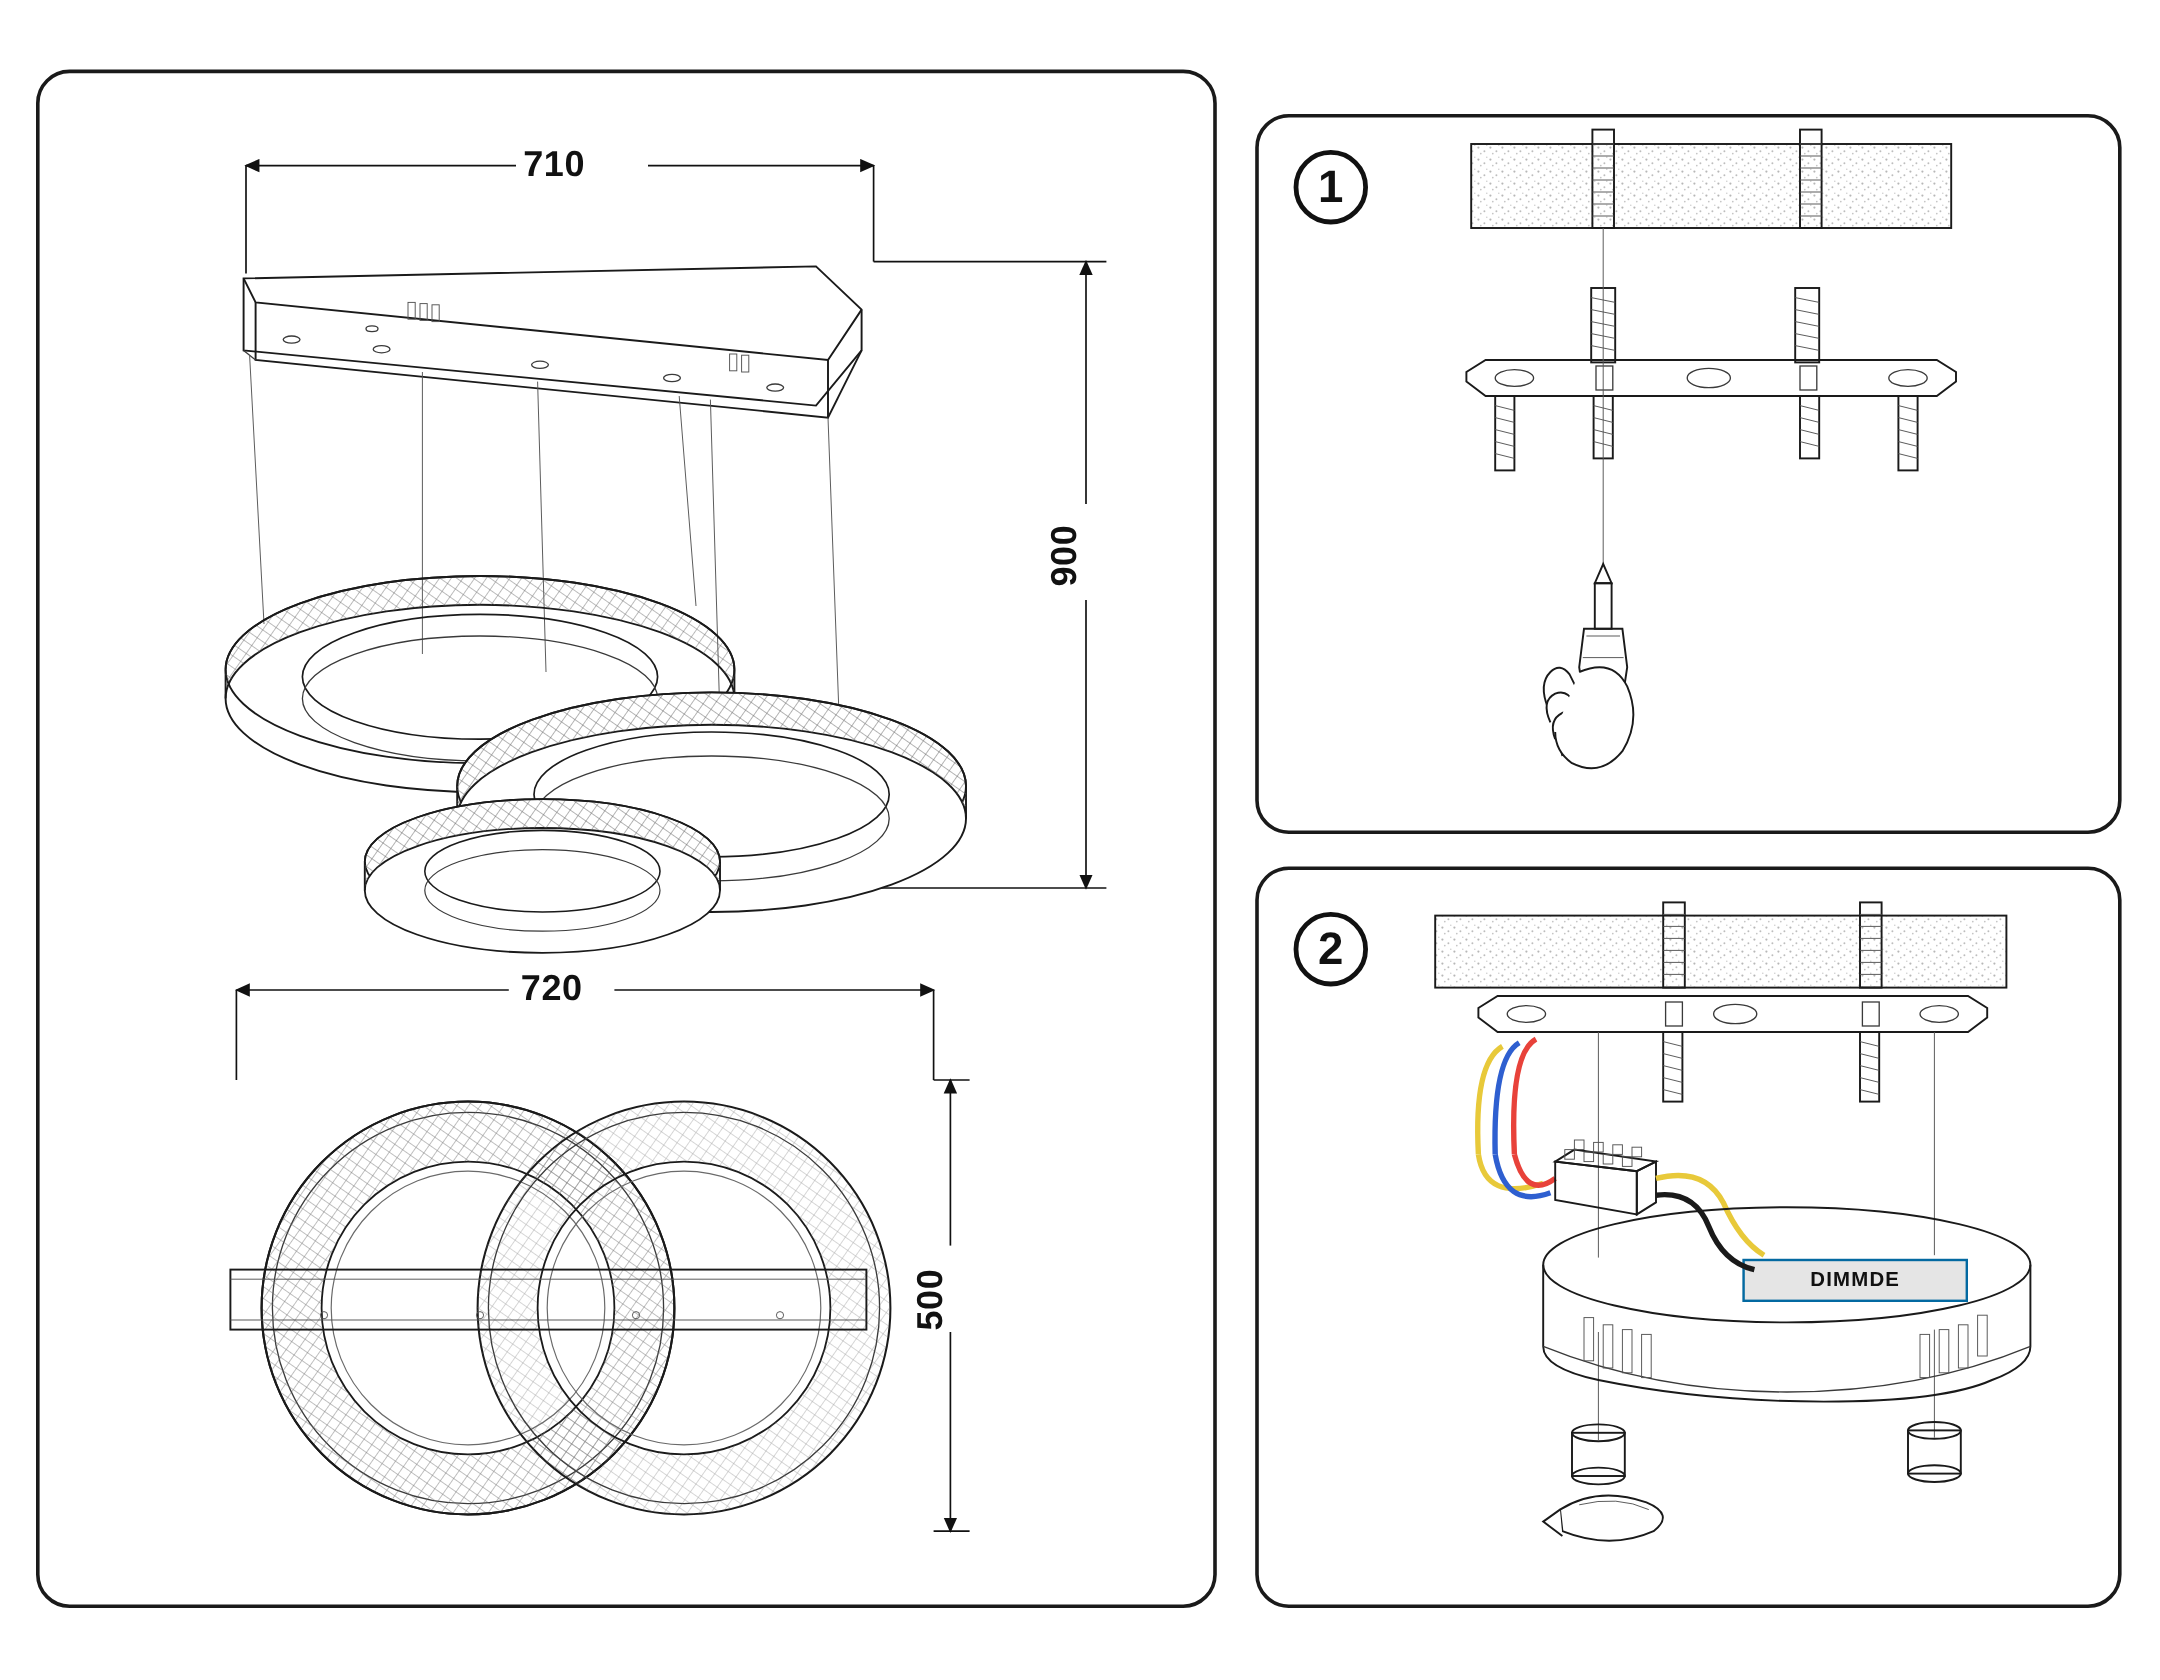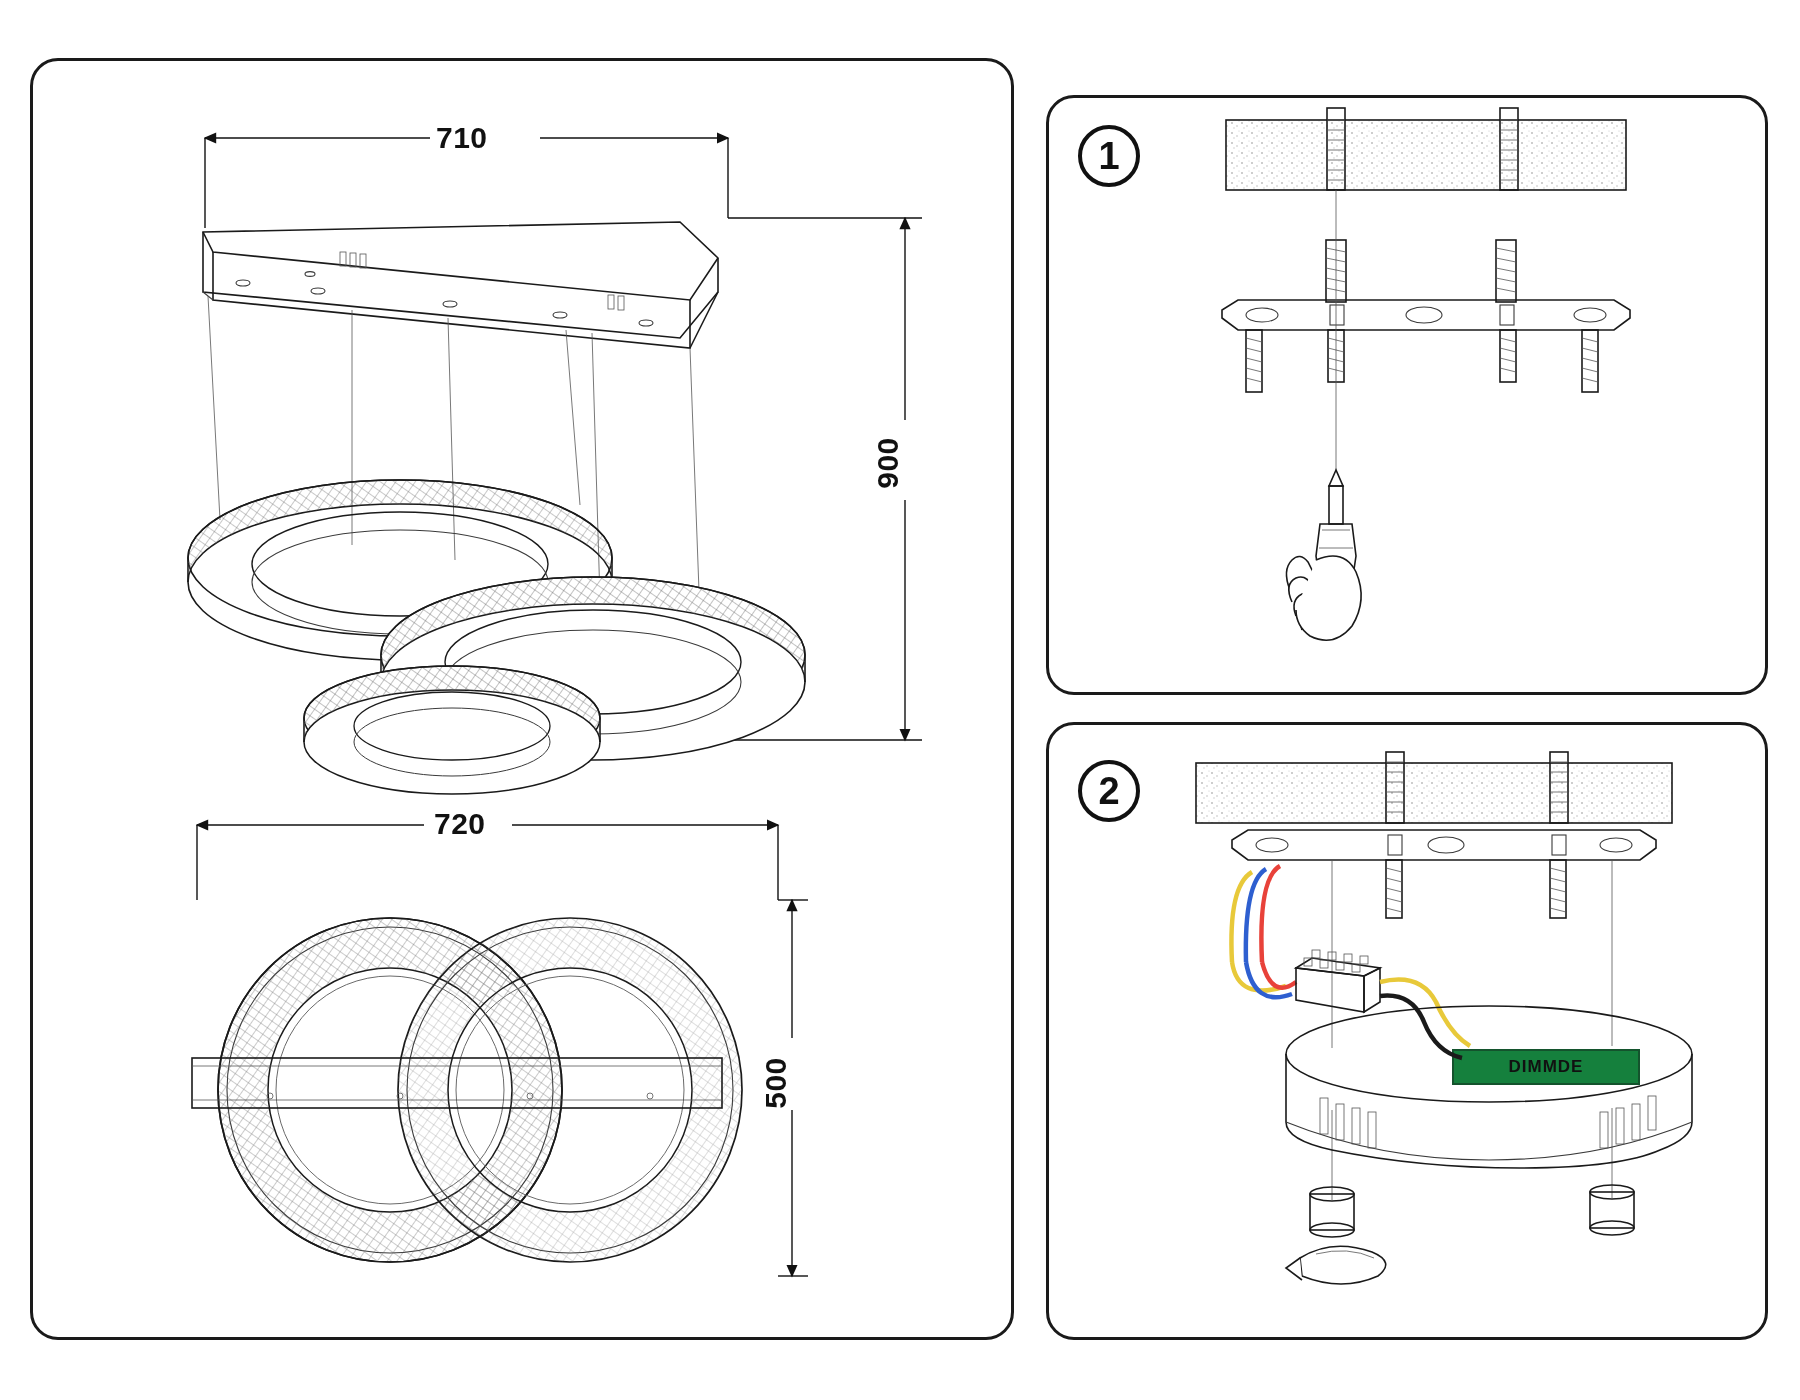--- a/index.html
+++ b/index.html
@@ -66,22 +66,22 @@
   #dim-710 { left: 436px; top: 121px; }
   #dim-900 { left: 862px; top: 446px; }
   #dim-720 { left: 422px; top: 807px; margin-left: 12px; }
   #dim-500 { left: 750px; top: 1066px; }
 
   
   .dimmer-box {
     position: absolute;
     left: 1452px; top: 1049px;
     width: 188px; height: 36px;
-    border: 2px solid #14532d;
-    background: #15803d;
+    border: 2px solid #0369a1;
+    background: #e5e5e5;
     display: flex;
     align-items: center;
     justify-content: center;
     font-size: 17px;
     font-weight: bold;
     letter-spacing: 1px;
     color: #111;
     box-sizing: border-box;
   }
   svg { display: block; }

